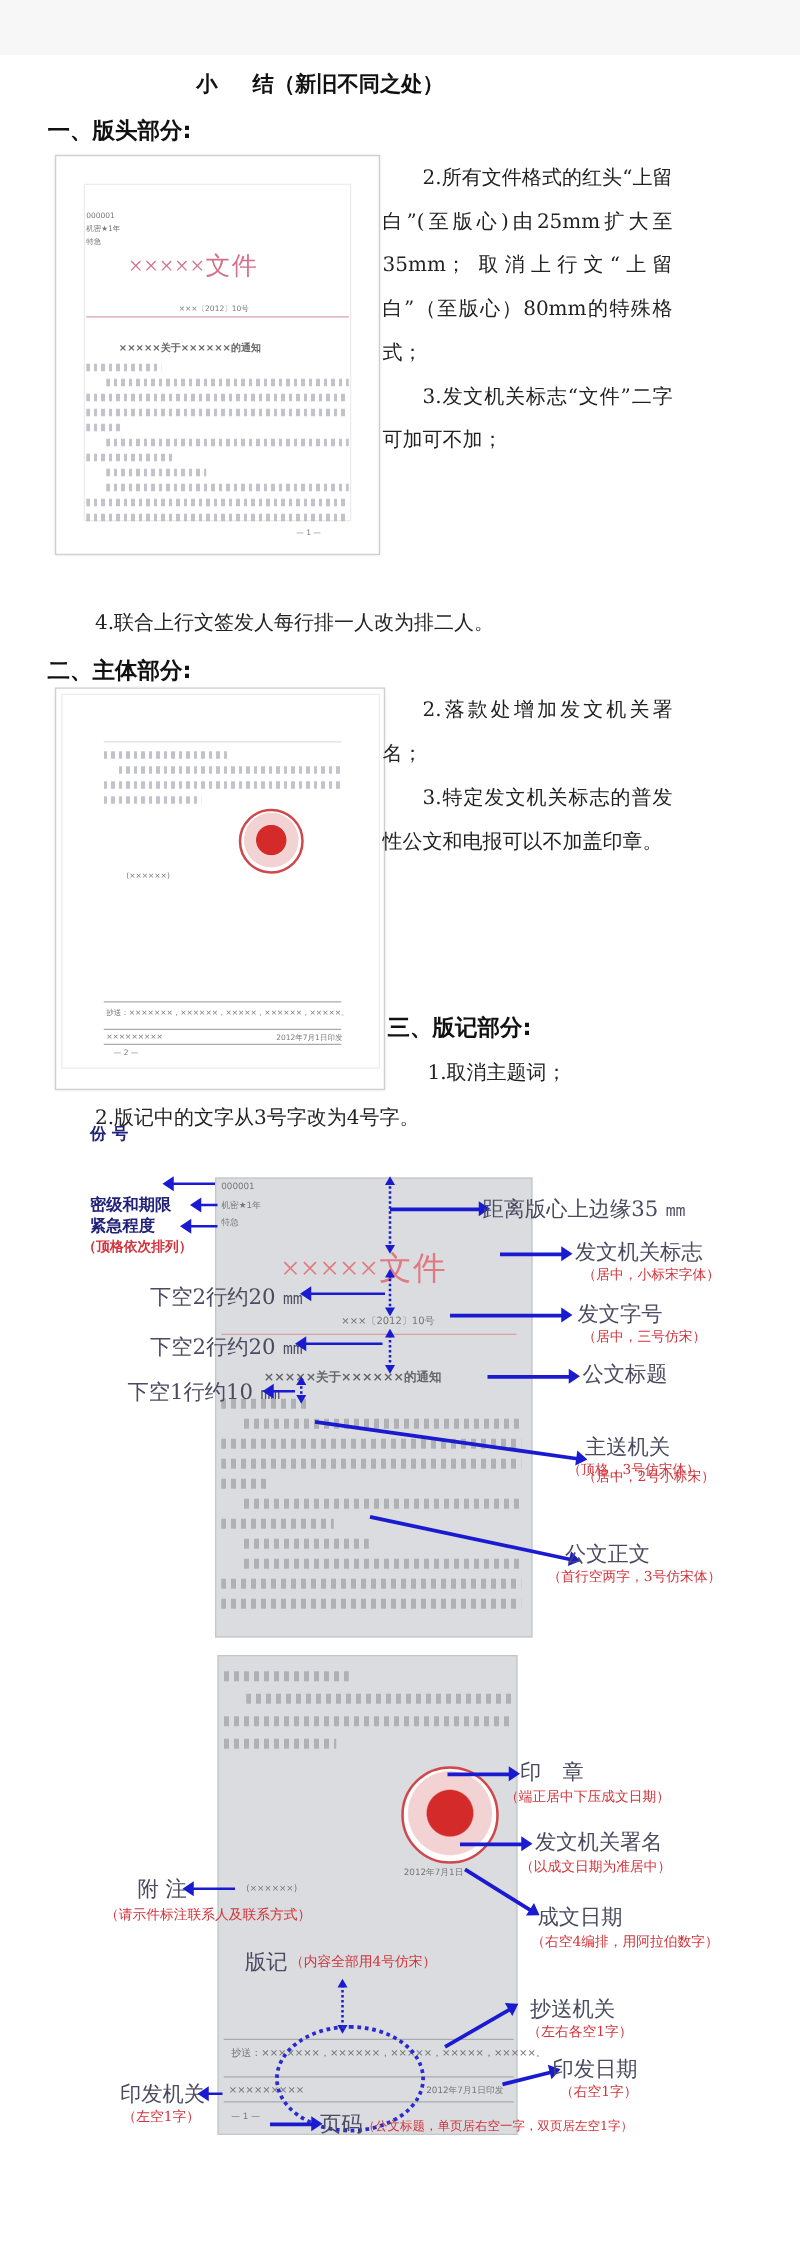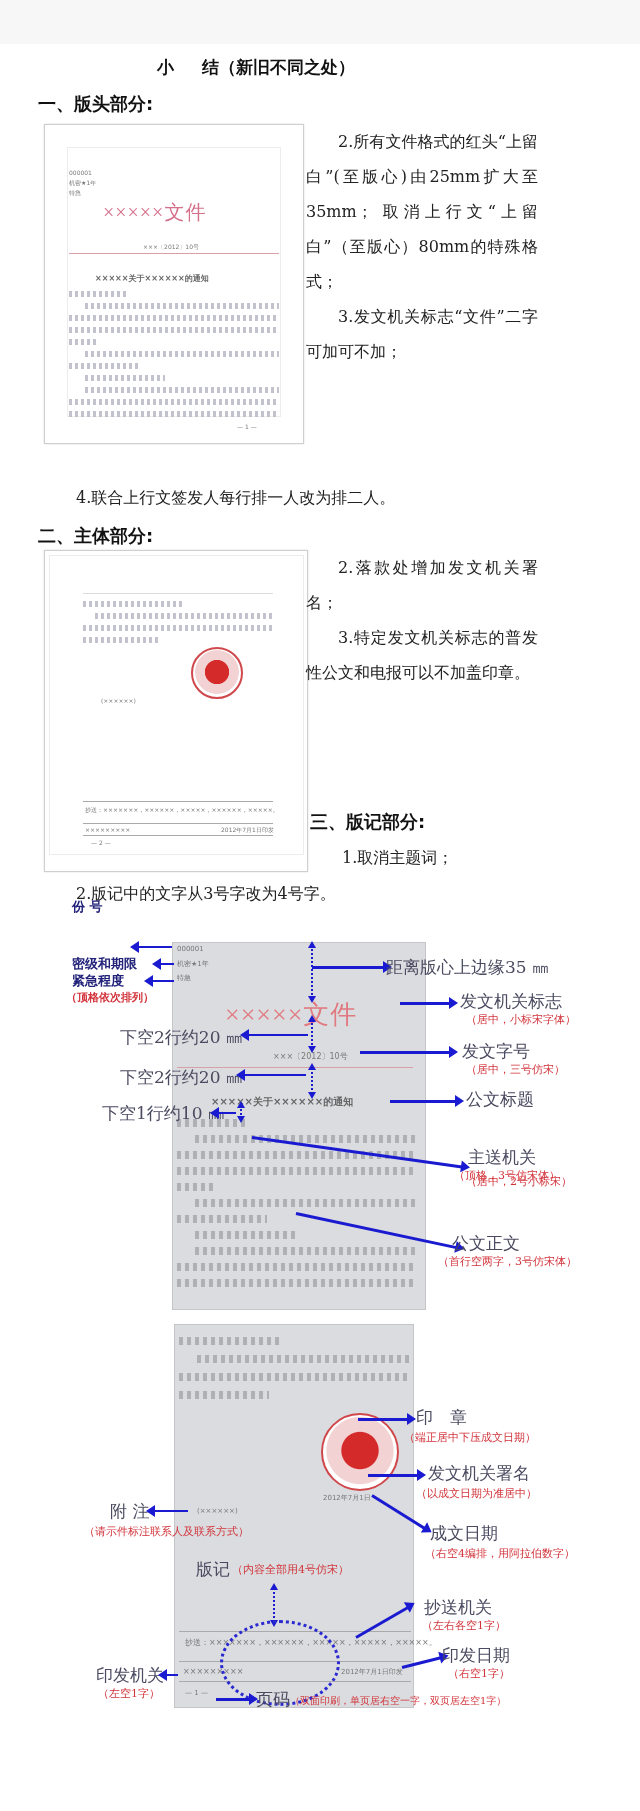--- a/index.html
+++ b/index.html
@@ -228,13 +228,13 @@
 <div class="arrow r" style="left:402px;top:1666px;width:40px;transform:rotate(-14deg);transform-origin:left center;"></div>
 <div class="lbl-dark" style="left:442px;top:1644px;">印发日期</div>
 <div class="lbl-red" style="left:448px;top:1666px;">（右空1字）</div>
 
 <div class="lbl-dark" style="left:96px;top:1664px;">印发机关</div>
 <div class="arrow l" style="left:166px;top:1674px;width:12px;height:2px;"></div>
 <div class="lbl-red" style="left:98px;top:1686px;">（左空1字）</div>
 
 <div class="arrow r" style="left:216px;top:1698px;width:34px;"></div>
 <div class="lbl-dark" style="left:256px;top:1688px;">页码</div>
-<div class="lbl-red" style="left:290px;top:1694px;font-size:10px;">（双面印刷，单页居右空一字，双页居左空1字）</div>
+<div class="lbl-red" style="left:290px;top:1694px;font-size:10px;">（公文标题，单页居右空一字，双页居左空1字）</div>
 
 </body></html>

